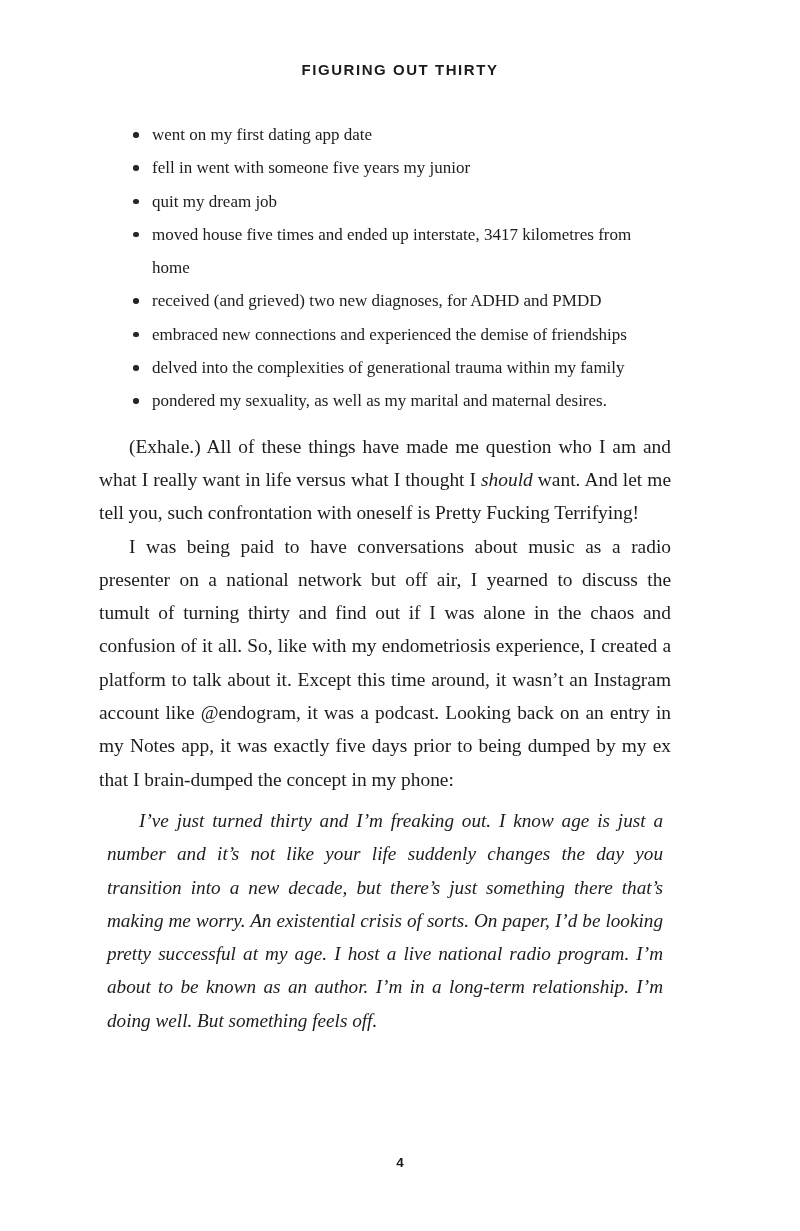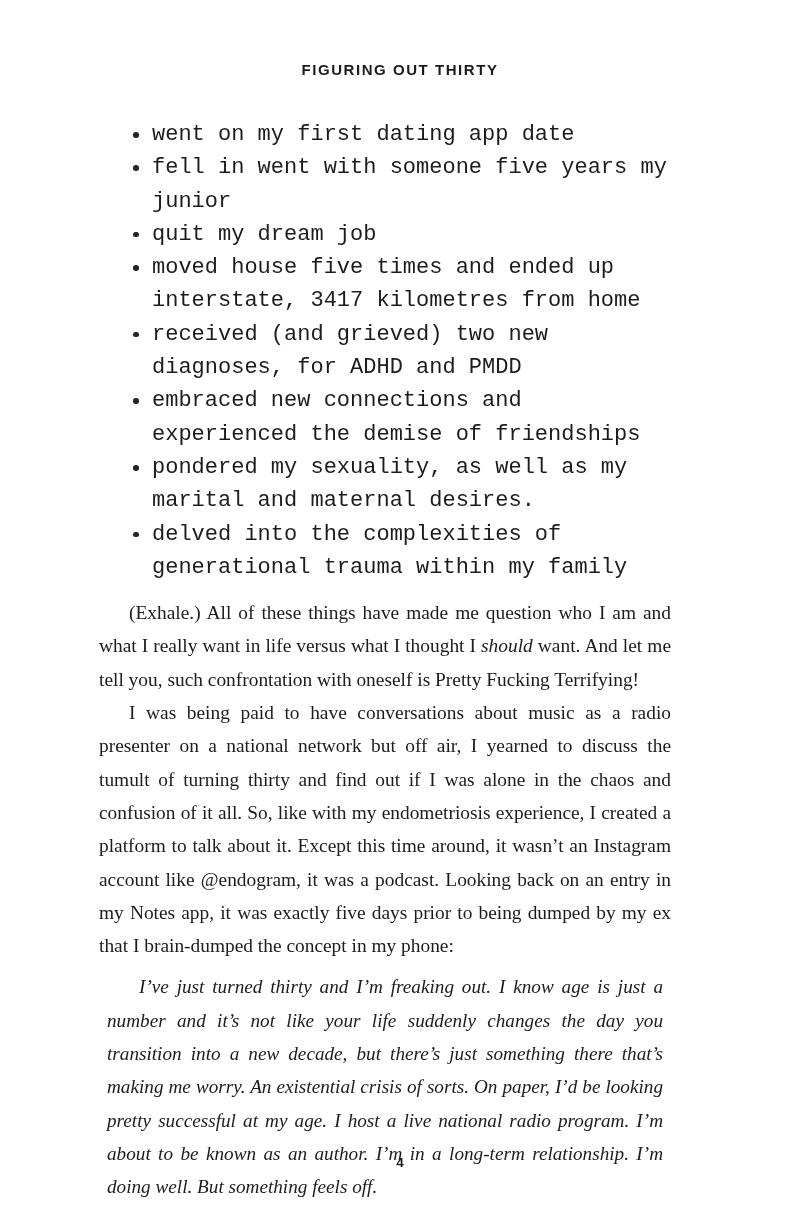--- a/index.html
+++ b/index.html
@@ -45,23 +45,22 @@
     left: 99px;
     top: 118px;
     width: 572px;
   }
 
   
   .bullet-list {
     list-style: none;
     margin: 0 4px 0 0;
     padding: 0;
-    font-size: 22px;
+    font-size: 17px;
     line-height: 33.3px;
-    font-family: Liberation Mono, monospace;
   }
   .bullet-item {
     position: relative;
     padding-left: 53px;
     margin: 0;
     text-align: left;
   }
   .bullet-dot {
     position: absolute;
     left: 34px;
@@ -144,25 +143,25 @@
       <li class="bullet-item">
         <span class="bullet-dot"></span>
         <span class="bullet-text">received (and grieved) two new diagnoses, for ADHD and PMDD</span>
       </li>
       <li class="bullet-item">
         <span class="bullet-dot"></span>
         <span class="bullet-text">embraced new connections and experienced the demise of friendships</span>
       </li>
       <li class="bullet-item">
         <span class="bullet-dot"></span>
-        <span class="bullet-text">pondered my sexuality, as well as my marital and maternal desires.</span>
+        <span class="bullet-text">delved into the complexities of generational trauma within my family</span>
       </li>
       <li class="bullet-item">
         <span class="bullet-dot"></span>
-        <span class="bullet-text">delved into the complexities of generational trauma within my family</span>
+        <span class="bullet-text">pondered my sexuality, as well as my marital and maternal desires.</span>
       </li>
     </ul>
 
     <p class="para first-after-list"><span>(Exhale.) All of these things have made me question who I am and what I really want in life versus what I thought I </span><span class="ital">should</span><span> want. And let me tell you, such confrontation with oneself is Pretty Fucking Terrifying!</span></p>
 
     <p class="para">I was being paid to have conversations about music as a radio presenter on a national network but off air, I yearned to discuss the tumult of turning thirty and find out if I was alone in the chaos and confusion of it all. So, like with my endometriosis experience, I created a platform to talk about it. Except this time around, it wasn’t an Instagram account like @endogram, it was a podcast. Looking back on an entry in my Notes app, it was exactly five days prior to being dumped by my ex that I brain-dumped the concept in my phone:</p>
 
     <p class="quote">I’ve just turned thirty and I’m freaking out. I know age is just a number and it’s not like your life suddenly changes the day you transition into a new decade, but there’s just something there that’s making me worry. An existential crisis of sorts. On paper, I’d be looking pretty successful at my age. I host a live national radio program. I’m about to be known as an author. I’m in a long-term relationship. I’m doing well. But something feels off.</p>
 
   </div>

